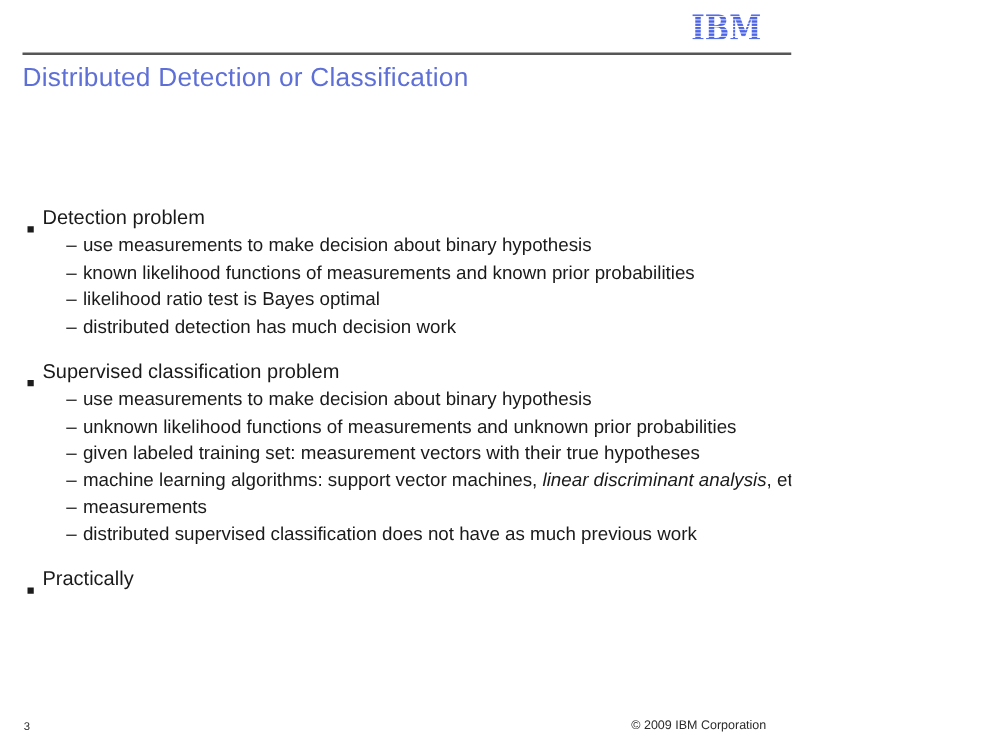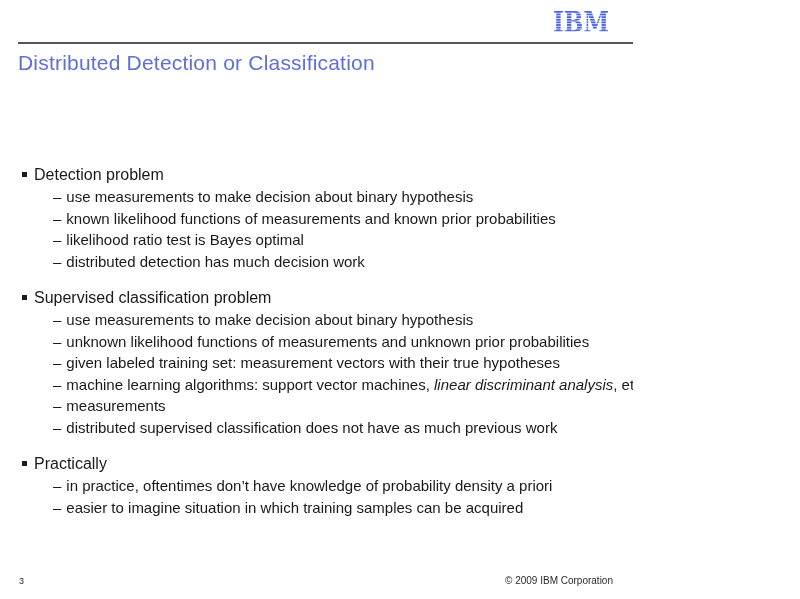--- a/index.html
+++ b/index.html
@@ -10,21 +10,21 @@
   
   .logo{position:absolute;top:11px;right:22px;width:58px;height:22px;}
   .rule{position:absolute;left:18px;top:42px;width:762px;height:2px;background:var(--rule_gray,#565656);}
   .title{
     position:absolute;left:18px;top:50px;font-size:21px;line-height:26px;
     color:var(--title_blue,#5e6fd6);letter-spacing:.2px;white-space:nowrap;
   }
   
   .content{position:absolute;left:18px;top:164px;width:774px;}
   .section{margin:0 0 15px 0;}
-  .heading-row{display:flex;align-items:flex-start;}
+  .heading-row{display:flex;align-items:flex-end;}
   .sq{width:5px;height:5px;background:#1c1c1c;margin:8px 7px 0 4px;flex:0 0 auto;}
   .heading{font-size:16px;line-height:22px;white-space:nowrap;}
   .subs{margin-left:35px;}
   .sub{font-size:15px;line-height:21.5px;white-space:nowrap;}
   .dash{margin-right:5px;}
   .sub em{font-style:italic;}
   
   .page-num{position:absolute;left:19px;bottom:13px;font-size:9px;color:#2b2b2b;}
   .copyright{position:absolute;right:20px;bottom:13px;font-size:10px;color:#2b2b2b;}
   #ibm-logo .bar{fill:var(--logo_blue,#4c63e6);}
@@ -75,24 +75,20 @@
         <div class="sub"><span class="dash">–</span><span>measurements</span></div>
         <div class="sub"><span class="dash">–</span><span>distributed supervised classification does not have as much previous work</span></div>
       </div>
     </div>
 
     <div class="section">
       <div class="heading-row">
         <span class="sq"></span>
         <span class="heading">Practically</span>
       </div>
-      <div class="subs">
-        <div class="sub"><span class="dash">–</span><span>in practice, oftentimes don’t have knowledge of probability density a priori</span></div>
-        <div class="sub"><span class="dash">–</span><span>easier to imagine situation in which training samples can be acquired</span></div>
-      </div>
     </div>
 
   </div>
 
   <div class="page-num">3</div>
   <div class="copyright">© 2009 IBM Corporation</div>
 
 </div>
 
 </body></html>

